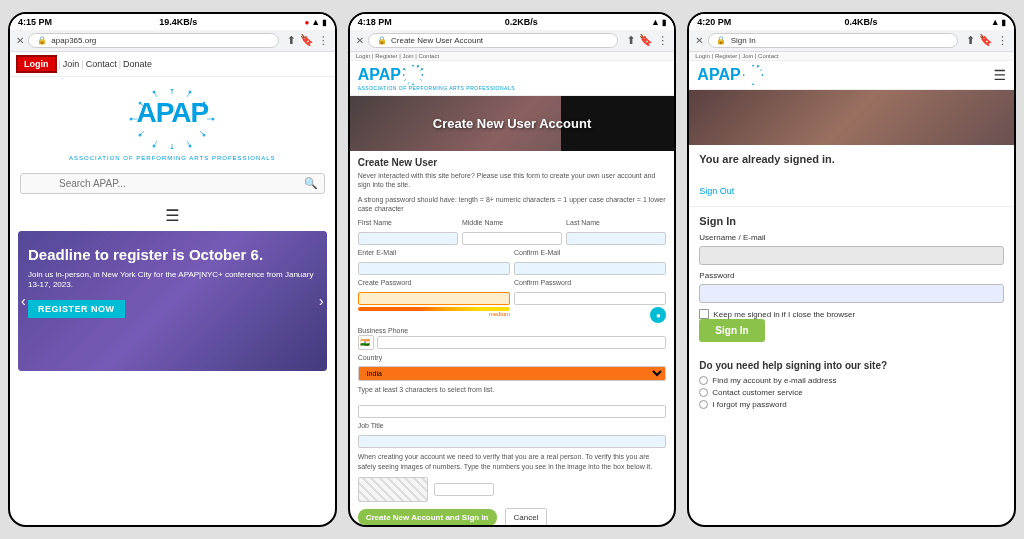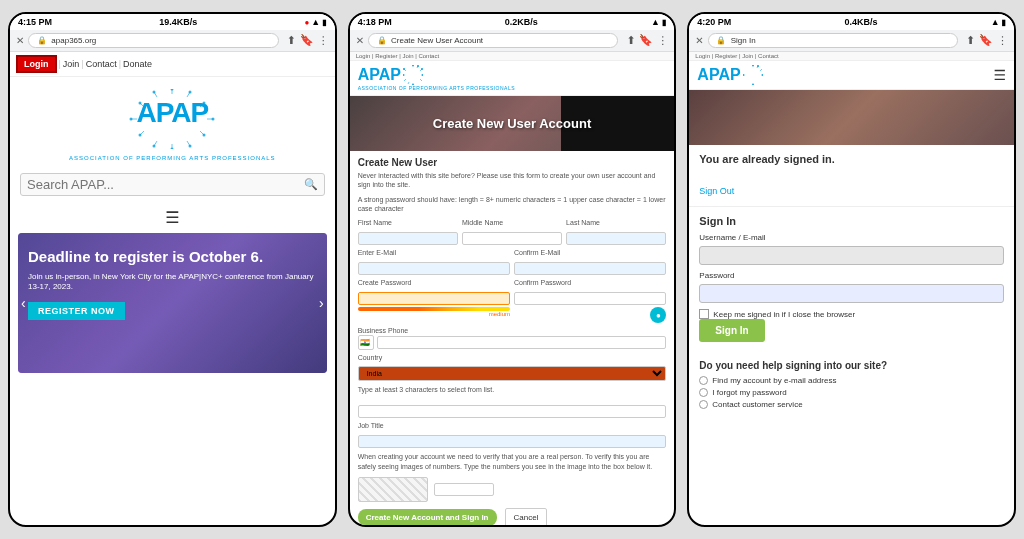--- a/index.html
+++ b/index.html
@@ -107,25 +107,26 @@
       margin: 6px 10px;
       display: flex;
       align-items: center;
       border: 1px solid #ccc;
       border-radius: 3px;
       padding: 3px 6px;
       background: #f9f9f9;
     }
     .search-input {
       flex: 1;
-      font-size: 13px;
+      font-size: 10px;
       color: #999;
       border: none;
       background: transparent;
       outline: none;
+      margin-left: 32px;
     }
     .search-icon-span { font-size: 11px; color: #555; }
 
     .hamburger-menu {
       text-align: center;
       padding: 6px;
       font-size: 16px;
       color: #333;
     }
 
@@ -257,21 +258,21 @@
       padding: 2px;
       border-radius: 2px;
       background: #fff;
     }
     .country-select {
       width: 100%;
       border: 1px solid #ccc;
       padding: 2px 4px;
       font-size: 7px;
       border-radius: 2px;
-      background: #c2410c;
+      background: #f97316;
     }
     .captcha-img {
       width: 70px;
       height: 25px;
       background: repeating-linear-gradient(45deg, #ddd, #ddd 2px, #f5f5f5 2px, #f5f5f5 6px);
       border: 1px solid #ccc;
       border-radius: 2px;
     }
     .create-account-btn {
       background: #8bc34a;
@@ -813,23 +814,23 @@
       </div>
 
       <div class="help-section">
         <div class="help-title">Do you need help signing into our site?</div>
         <div class="help-option">
           <div class="radio-circle"></div>
           <span class="help-label">Find my account by e-mail address</span>
         </div>
         <div class="help-option">
           <div class="radio-circle"></div>
-          <span class="help-label">I forgot my password</span>
+          <span class="help-label">Contact customer service</span>
         </div>
         <div class="help-option">
           <div class="radio-circle"></div>
-          <span class="help-label">Contact customer service</span>
+          <span class="help-label">I forgot my password</span>
         </div>
       </div>
     </div>
   </div>
 
 </div>
 
 </body></html>

